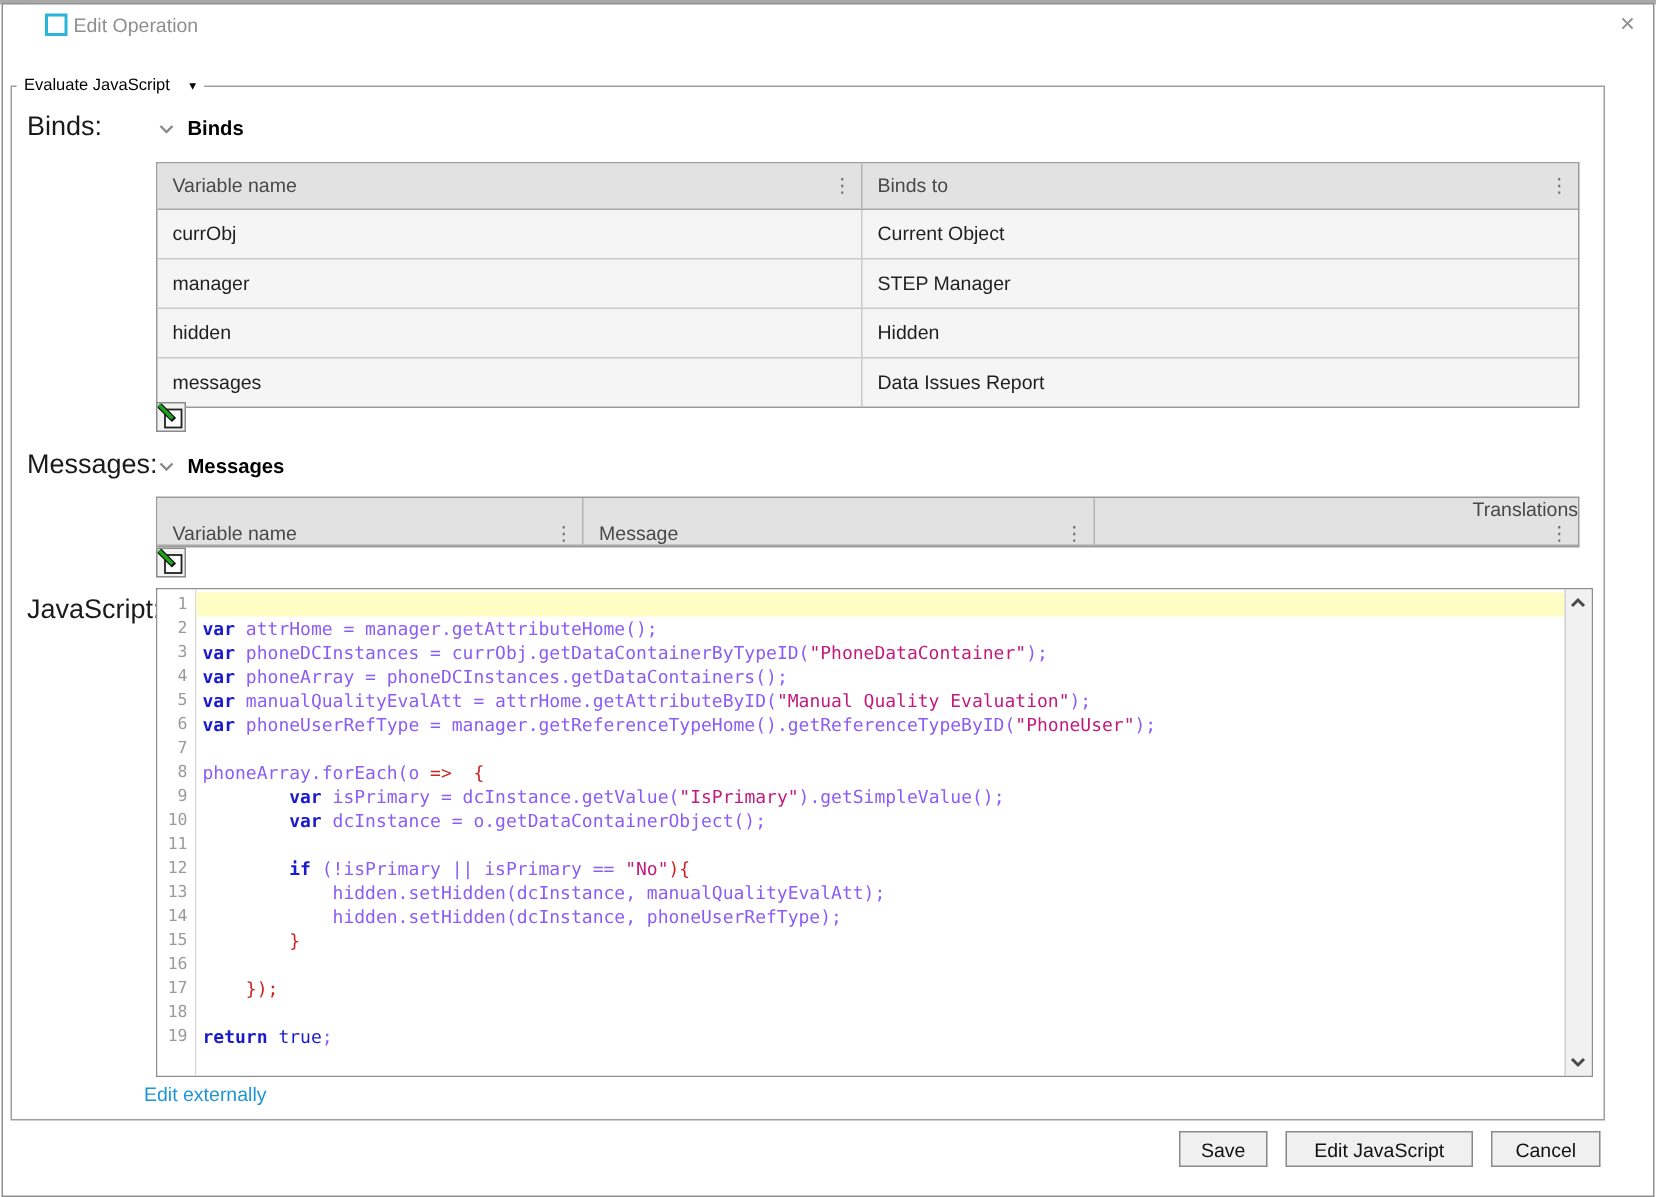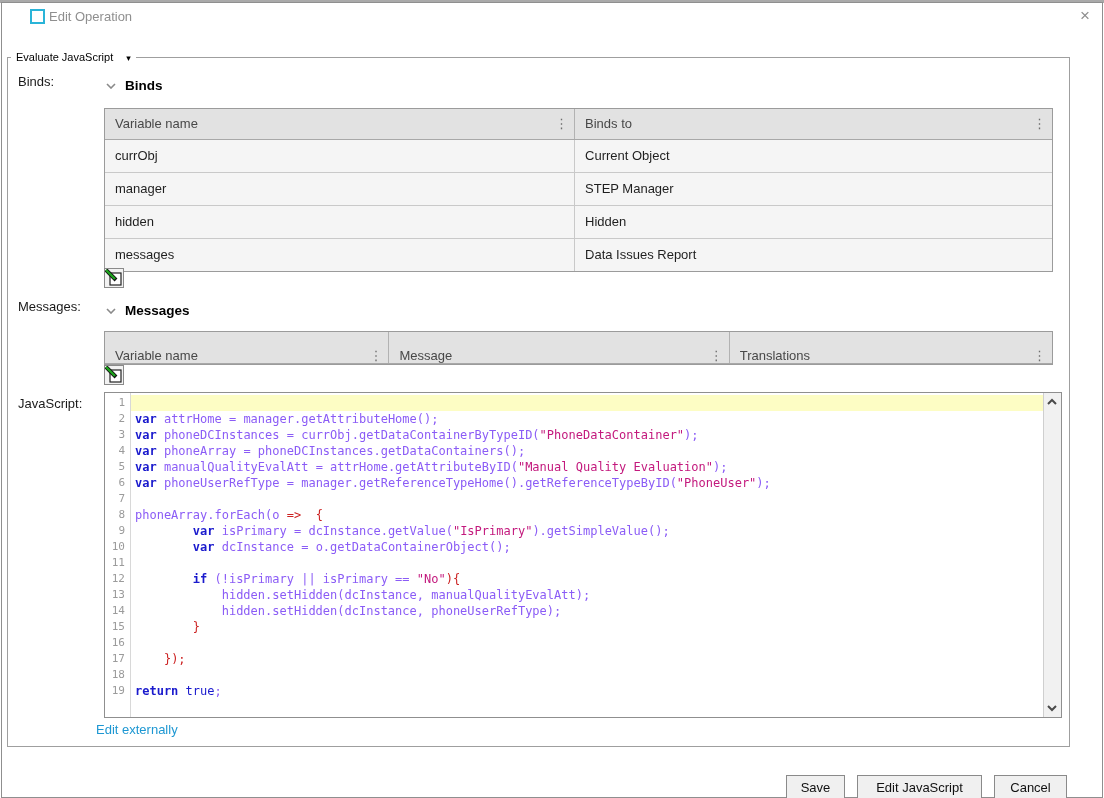--- a/index.html
+++ b/index.html
@@ -13,21 +13,21 @@
   
   .title-icon{position:absolute;left:30px;top:9px;width:11px;height:11px;border:2px solid #2ab4d8;background:#fff;}
   .title{position:absolute;left:49px;top:9px;font-size:13px;color:#8f8f8f;}
   .close{position:absolute;left:1074px;top:5px;width:22px;height:22px;color:#8f8f8f;font-size:17px;line-height:22px;text-align:center;cursor:pointer;}
 
   
   .group{position:absolute;left:7px;top:57px;width:1061px;height:688px;border:1px solid #9f9f9f;}
   .legend{position:absolute;left:11px;top:51px;background:#ffffff;padding:0 5px;font-size:11px;color:#000;cursor:pointer;}
   .legend .caret{margin-left:13px;font-size:9px;color:#000;}
 
-  .row-label{position:absolute;font-size:13px;color:#1a1a1a;}
+  .row-label{position:absolute;font-size:18px;color:#1a1a1a;}
 
   
   .section-head{position:absolute;left:106px;display:flex;align-items:center;cursor:pointer;}
   .section-head svg{margin-right:9px;}
   .section-title{font-size:13.5px;font-weight:bold;color:#000;}
 
   
   .tbl{position:absolute;left:104px;width:949px;border:1px solid #9b9b9b;box-sizing:border-box;background:#f5f5f5;}
   .trow{display:flex;}
   .thead{background:#e2e2e2;border-bottom:1px solid #a8a8a8;}
@@ -42,21 +42,21 @@
   .td:last-child{border-right:none;}
   .tbl-binds .thead{height:30px;}
   .tbl-binds .th{line-height:30px;}
   .tbl-binds .tbody{height:32px;}
   .tbl-binds .td{line-height:31px;}
   .tbl-binds .cell:nth-child(1){width:471px;}
   .tbl-binds .cell:nth-child(2){width:478px;}
   .tbl-msgs .thead{height:31px;}
   .tbl-msgs .cell:nth-child(1){width:285px;}
   .tbl-msgs .cell:nth-child(2){width:341px;}
-  .tbl-msgs .cell:nth-child(3){width:323px;}
+  .tbl-msgs .cell:nth-child(3){width:323px;flex-direction:column;}
 
   
   .cell-edit-btn{position:absolute;left:104px;width:20px;height:20px;padding:0;border:1px solid #8a8a8a;background:#f2f2f2;cursor:pointer;}
   .cell-edit-btn svg{display:block;}
 
   
   .editor{position:absolute;left:104px;top:392px;width:958px;height:326px;border:1px solid #8f8f8f;box-sizing:border-box;background:#fff;display:flex;}
   .gutter{width:26px;padding-top:2px;box-sizing:border-box;border-right:1px solid #d8d8d8;background:#fff;}
   .gnum{height:16px;line-height:16px;font-family:"DejaVu Sans Mono", monospace;font-size:11px;color:#9b9b9b;text-align:right;padding-right:5px;}
   .code-area{flex:1;padding-top:2px;overflow:hidden;background:#fff;}
@@ -68,21 +68,21 @@
   .tok-r{color:#cc2222;}
   .tok-d{color:#8b5cf6;}
   .vscroll{width:17px;background:#f1f1f1;border-left:1px solid #cfcfcf;position:relative;cursor:pointer;}
   .vscroll svg{position:absolute;left:1px;}
   .vscroll .up{top:3px;}
   .vscroll .down{bottom:3px;}
 
   .edit-link{position:absolute;left:96px;top:722px;font-size:13px;color:#1d97d2;cursor:pointer;}
 
   
-  .btn{position:absolute;top:754px;height:24px;background:#f0f0f0;border:1px solid #8a8a8a;font-family:"Liberation Sans", sans-serif;font-size:13px;color:#111;text-align:center;cursor:pointer;padding:0;box-sizing:border-box;margin-top:21px;}
+  .btn{position:absolute;top:754px;height:24px;background:#f0f0f0;border:1px solid #8a8a8a;font-family:"Liberation Sans", sans-serif;font-size:13px;color:#111;text-align:center;cursor:pointer;padding:0;box-sizing:border-box;}
   .btn-save{left:786px;width:59px;}
   .btn-test{left:857px;width:125px;}
   .btn-cancel{left:994px;width:73px;}
 </style>
 </head>
 <body>
 
 <div class="top-strip"></div>
 <div class="frame"></div>
 

